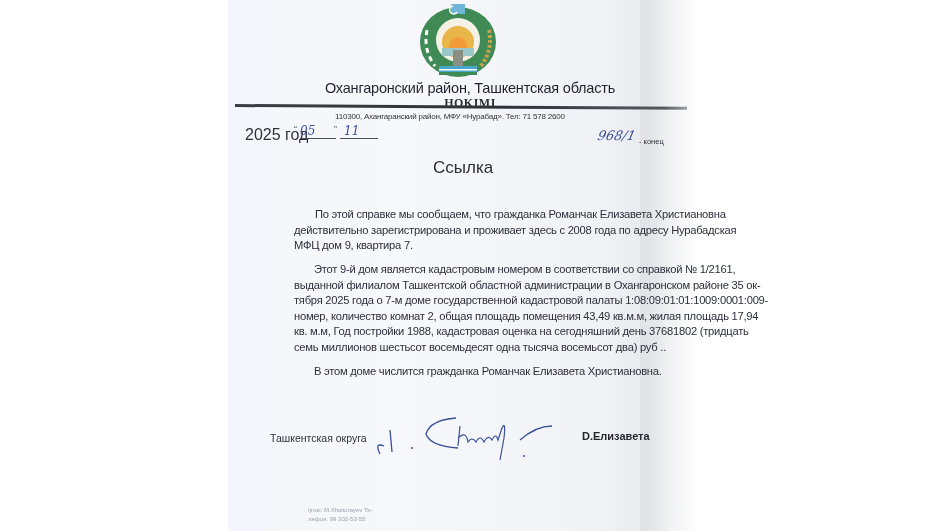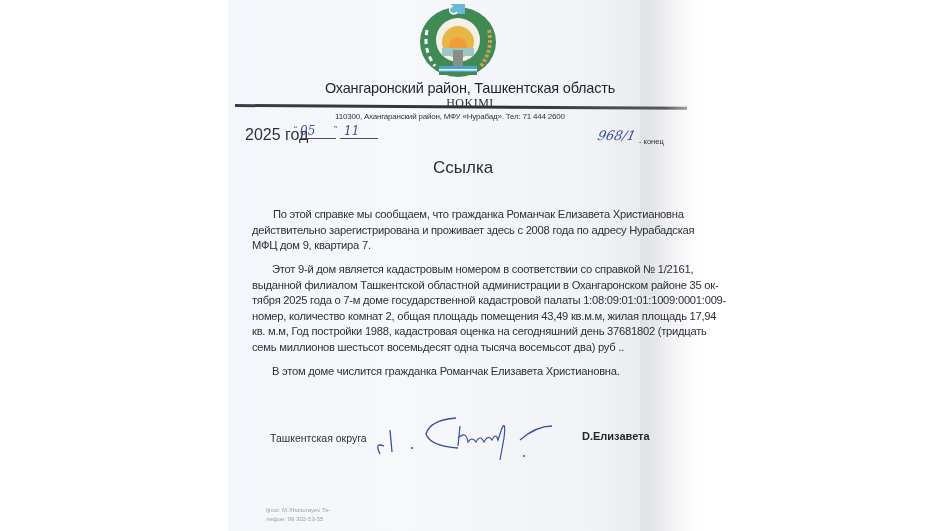--- a/index.html
+++ b/index.html
@@ -17,21 +17,21 @@
 
     .emblem { position: absolute; left: 415px; top: 0; width: 86px; height: 78px; }
 
     .header-title {
       position: absolute; left: 310px; top: 80px; width: 320px; text-align: center;
       font-size: 14.5px; color: #1f2430; letter-spacing: -0.2px;
       font-family: "Liberation Sans Narrow", "Liberation Sans", sans-serif;
     }
     .header-sub {
       position: absolute; left: 310px; top: 96px; width: 320px; text-align: center;
-      font-family: "Liberation Serif", serif; font-weight: normal; font-size: 12px; color: #2a2d35; letter-spacing: 0.5px;
+      font-family: "Liberation Serif", serif; font-weight: bold; font-size: 12px; color: #2a2d35; letter-spacing: 0.5px;
     }
     .rule {
       position: absolute; left: 235px; top: 104px; width: 452px; height: 3px;
       background: linear-gradient(90deg, #3b3d44 0%, #2f3137 60%, #55575d 95%, #a0a1a5 100%);
       transform: rotate(0.35deg); transform-origin: left center;
     }
     .address {
       position: absolute; left: 335px; top: 112px; font-size: 8px; color: #30333d; letter-spacing: -0.2px;
     }
 
@@ -50,21 +50,21 @@
       color: #3a4f9a; font-size: 13px; transform: skewX(-12deg);
     }
     .doc-suffix { position: absolute; left: 639px; top: 137px; font-size: 7.5px; color: #30333d; }
 
     .doc-title { position: absolute; left: 433px; top: 158px; font-size: 17px; color: #2a2e38; }
 
     .body-text {
       position: absolute; left: 252px; width: 440px; font-size: 11.2px; line-height: 15.5px; color: #2c303b;
       letter-spacing: -0.25px;
     }
-    .line { display: block; white-space: nowrap; }
+    .line { display: block; white-space: nowrap; margin-left: 42px; }
     .indent { padding-left: 20px; }
 
     .sign-label { position: absolute; left: 270px; top: 432px; font-size: 10.5px; color: #2c303b; }
     .signer { position: absolute; left: 582px; top: 430px; font-size: 11px; color: #23262e; font-weight: bold; }
     .signature { position: absolute; left: 372px; top: 412px; width: 190px; height: 50px; }
 
     .footer { position: absolute; left: 266px; top: 506px; font-size: 6px; line-height: 9px; color: #9aa0ae; }
   </style>
 </head>
 <body>
@@ -84,21 +84,21 @@
   <path d="M36 4 L50 4 L50 14 L36 14 Z" fill="#6fb7d8"></path>
   <path d="M38 6 a4 4 0 1 0 4 6" stroke="#ffffff" stroke-width="1.5" fill="none"></path>
   <rect x="24" y="66" width="38" height="6" fill="#4aa6c8"></rect>
   <rect x="24" y="72" width="38" height="3" fill="#3f8a55"></rect>
   <rect x="24" y="69" width="38" height="1.5" fill="#ffffff"></rect>
 </svg>
 
 <div class="header-title">Охангаронский район, Ташкентская область</div>
 <div class="header-sub">HOKIMI</div>
 <div class="rule"></div>
-<div class="address">110300, Ахангаранский район, МФУ «Нурабад». Тел: 71 444 2600</div>
+<div class="address">110300, Ахангаранский район, МФУ «Нурабад». Тел: 71 578 2600</div>
 
 <div class="date-row">2025 год</div>
 <span class="quote" style="left:294px">“</span>
 <div class="date-day">05</div>
 <span class="quote" style="left:334px">”</span>
 <div class="date-month">11</div>
 
 <div class="doc-number">968/1</div>
 <div class="doc-suffix">- конец</div>
 

